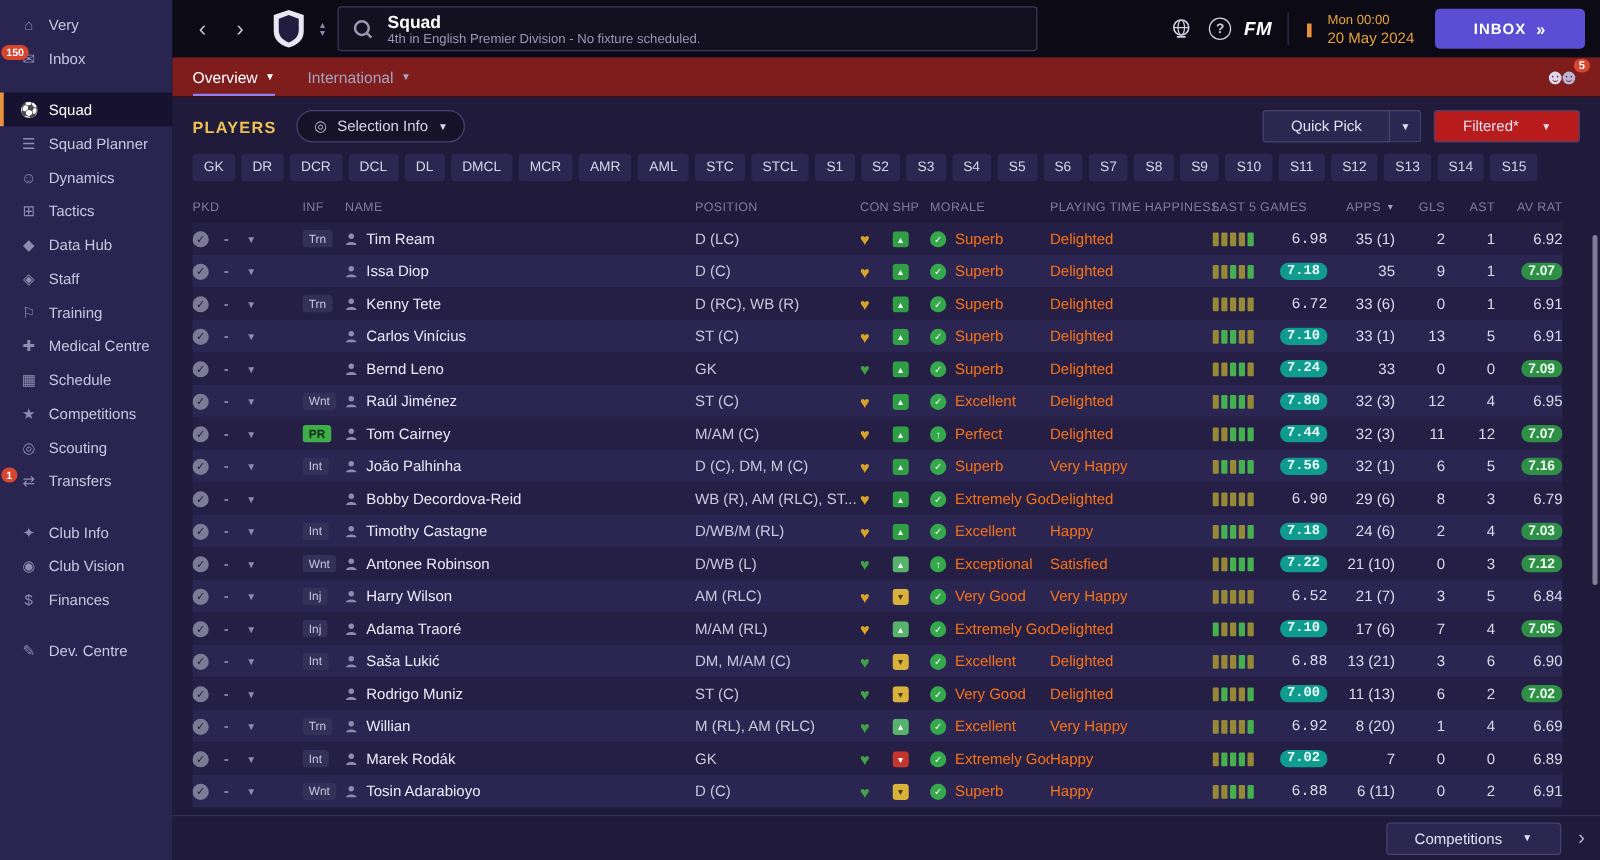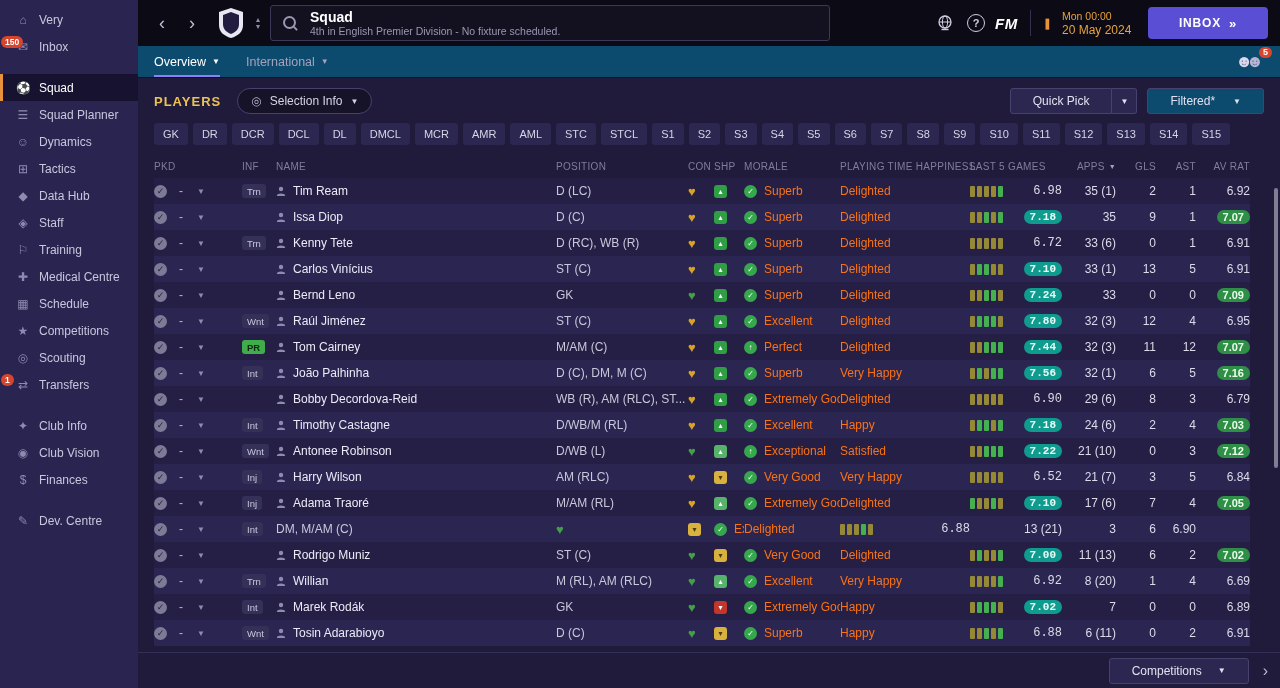--- a/index.html
+++ b/index.html
@@ -48,21 +48,21 @@
   .datebox { text-align:left; color:#e8a33d; line-height:14px; min-width:76px; }
   .datebox .l1 { font-size:10.5px; }
   .datebox .l2 { font-size:12px; font-weight:normal; }
   .inbox-btn { background:#5a4fd4; border:none; color:#ffffff; font-weight:bold; font-size:12px;
     letter-spacing:0.8px; border-radius:4px; height:32px; padding:0 16px; display:flex;
     align-items:center; gap:8px; cursor:pointer; min-width:120px; justify-content:center;
     font-family:"Liberation Sans", sans-serif; }
   .inbox-btn .chevs { font-size:13px; }
 
   
-  .tabs { height:32px; background:#0c4a6e; display:flex; align-items:stretch; padding:0 16px;
+  .tabs { height:32px; background:#7f1d1d; display:flex; align-items:stretch; padding:0 16px;
     gap:26px; border-bottom:1px solid #13101f; flex:0 0 32px; position:relative; }
   .tab { display:flex; align-items:center; gap:6px; color:#a5a2bd; font-size:12.5px; cursor:pointer; }
   .tab .tcaret { font-size:8px; }
   .tab.active { color:#ffffff; box-shadow:inset 0 -2px 0 #8b80f5; }
   .faces { position:absolute; right:16px; top:6px; font-size:17px; color:#dcd9ee; cursor:pointer; }
   .faces .f2 { margin-left:-7px; color:#b9b5d4; }
   .fbadge { position:absolute; top:-5px; right:-8px; background:#d6452e; color:#fff;
     font-size:9px; font-weight:bold; border-radius:7px; padding:0 4px; line-height:11px; }
 
   
@@ -72,21 +72,21 @@
     display:flex; align-items:center; gap:8px; padding:0 13px; color:#d6d4e6; font-size:12px; cursor:pointer; }
   .sel-pill .target { font-size:12px; color:#b9b6cf; }
   .caret { font-size:8px; }
   .pb-right { margin-left:auto; display:flex; gap:10px; align-items:center; }
   .btn { background:#2c2750; border:1px solid #474170; color:#e2e0f0; font-size:12px; height:26px;
     display:inline-flex; align-items:center; gap:7px; padding:0 22px; border-radius:3px;
     cursor:pointer; font-family:"Liberation Sans", sans-serif; }
   .splitbtn { display:flex; }
   .splitbtn .main { border-radius:3px 0 0 3px; }
   .splitbtn .seg { border-radius:0 3px 3px 0; border-left:none; padding:0 8px; }
-  .btn.filtered { background:#0c4a6e;gap:18px; }
+  .btn.filtered { background:#b91c1c;gap:18px; }
 
   
   .filters { display:flex; gap:5px; padding:3px 16px 9px; flex:0 0 auto; }
   .fbtn { background:#2c2750; border:none; color:#d6d4e6; font-size:11px; height:22px;
     min-width:30px; padding:0 9px; border-radius:3px; cursor:pointer;
     font-family:"Liberation Sans", sans-serif; }
 
   
   .table-wrap { flex:1; padding:0 30px 0 16px; overflow:hidden; }
   .thead, .trow { display:grid;
@@ -937,20 +937,27 @@
           </div>
           <div class="trow">
             <span class="cell pkd">
               <span class="pk-ic">✓</span>
               <span class="dash">-</span>
               <span class="rcaret">▼</span>
             </span>
             <span class="cell inf">
               <span class="inf-badge dark">Int</span>
             </span>
+            <span class="cell name">
+              <svg class="person" width="10" height="10" viewBox="0 0 10 10">
+                <circle cx="5" cy="3" r="2.2" fill="#8f8bb0"></circle>
+                <path d="M0.8 10 C0.8 6.8 9.2 6.8 9.2 10 Z" fill="#8f8bb0"></path>
+              </svg>
+              <span class="nm">Saša Lukić</span>
+            </span>
             <span class="cell pos">DM, M/AM (C)</span>
             <span class="cell con">
               <span class="heart green">♥</span>
             </span>
             <span class="cell shp">
               <span class="shp-ic down">▾</span>
             </span>
             <span class="cell mor">
               <span class="mor-ic">✓</span>
               <span class="mor-tx">Excellent</span>

